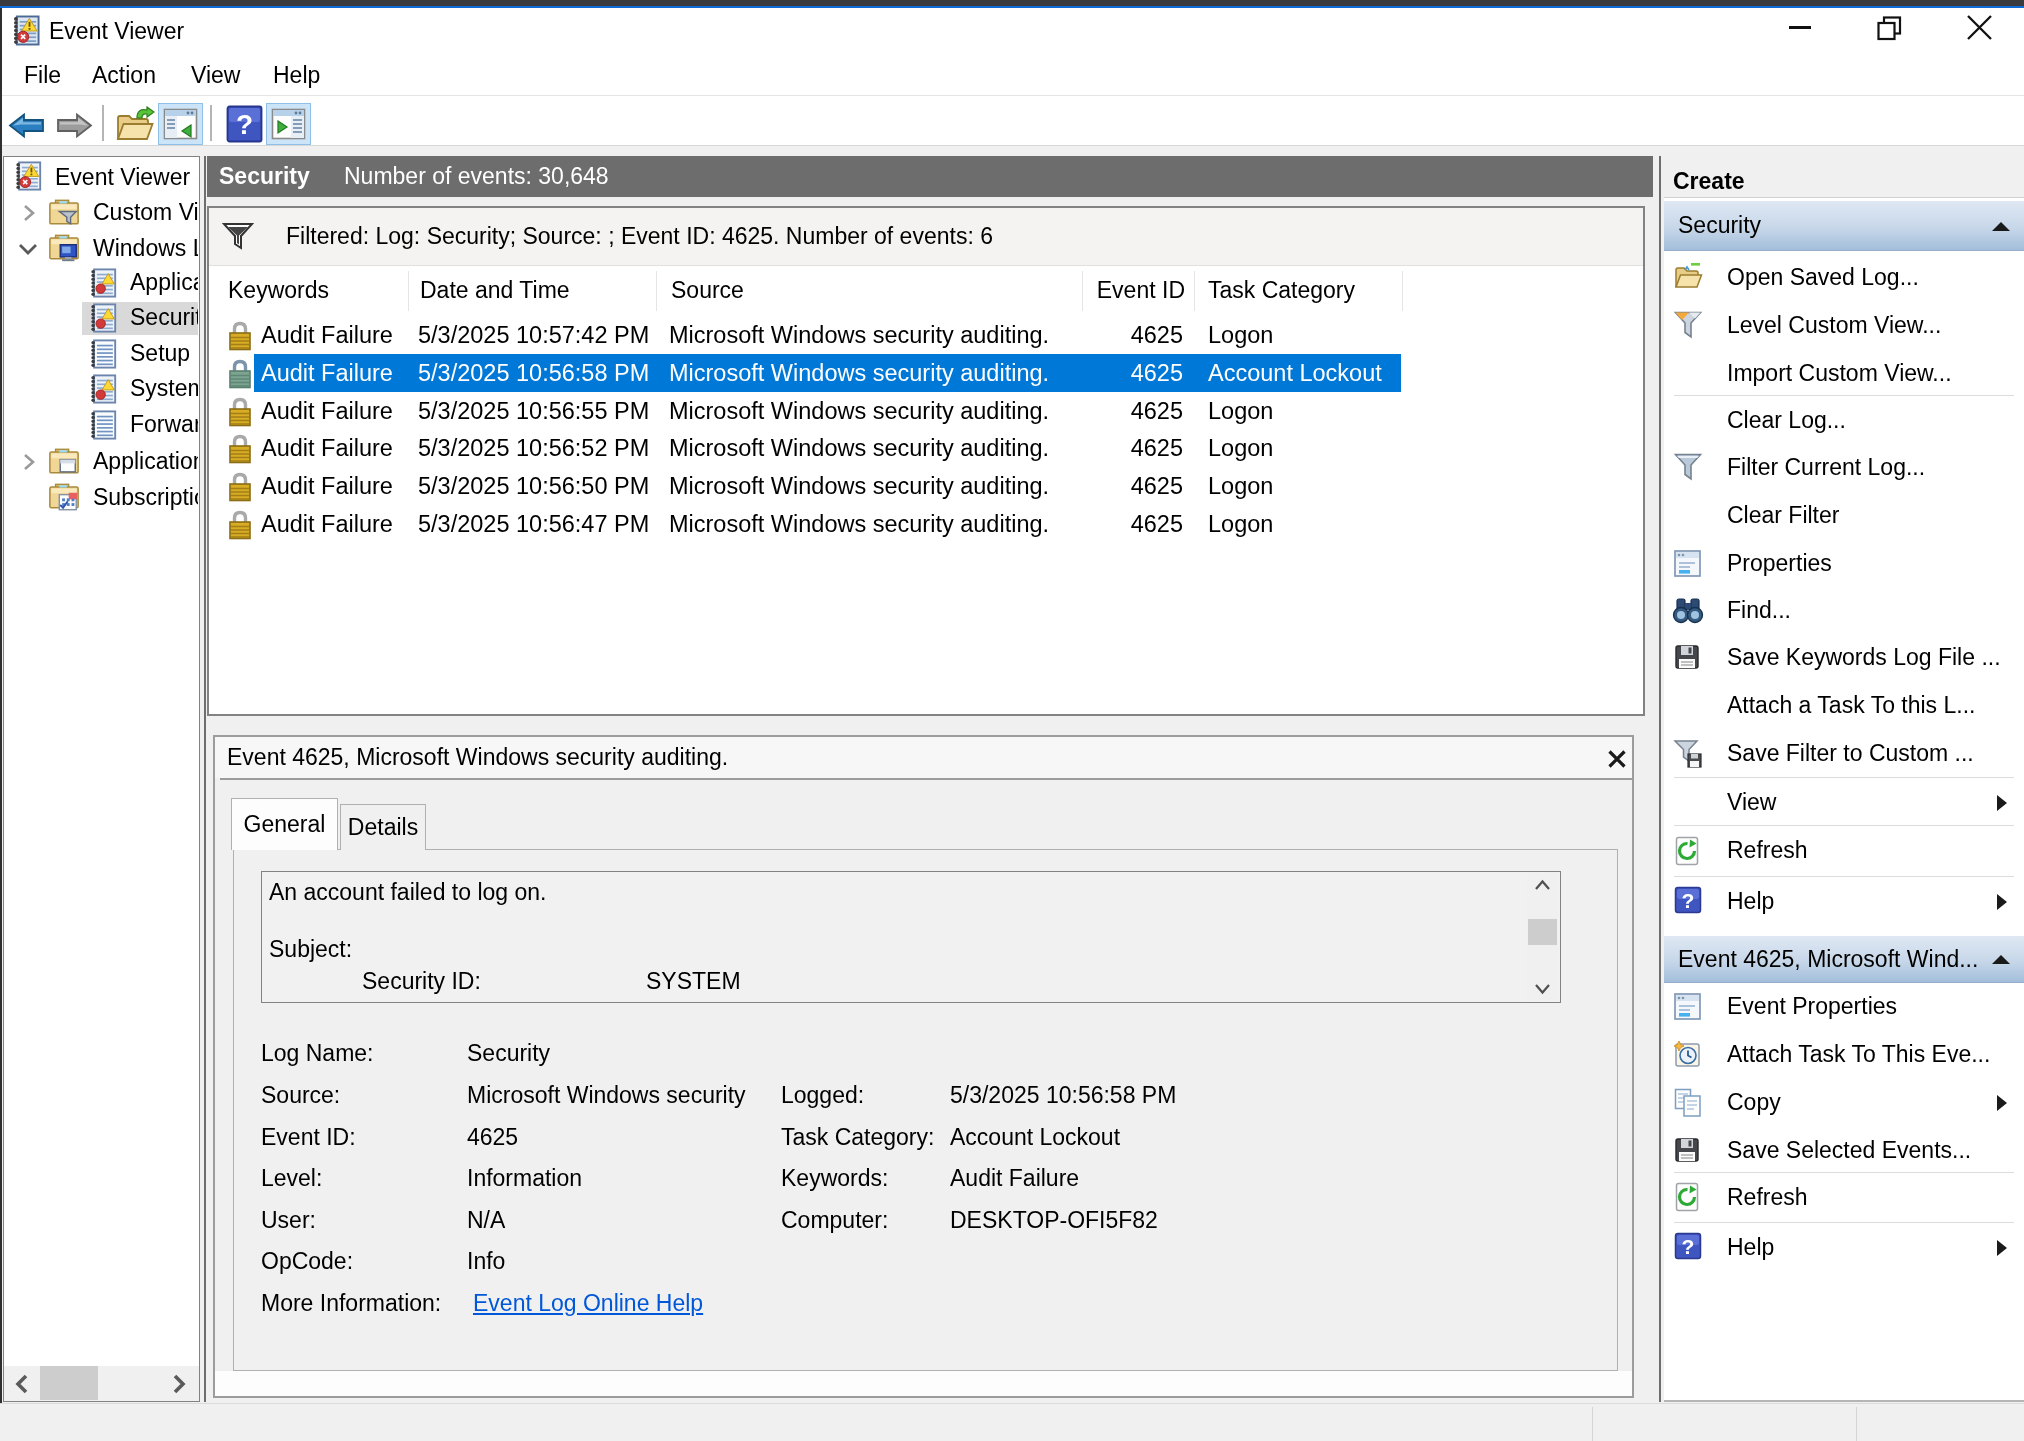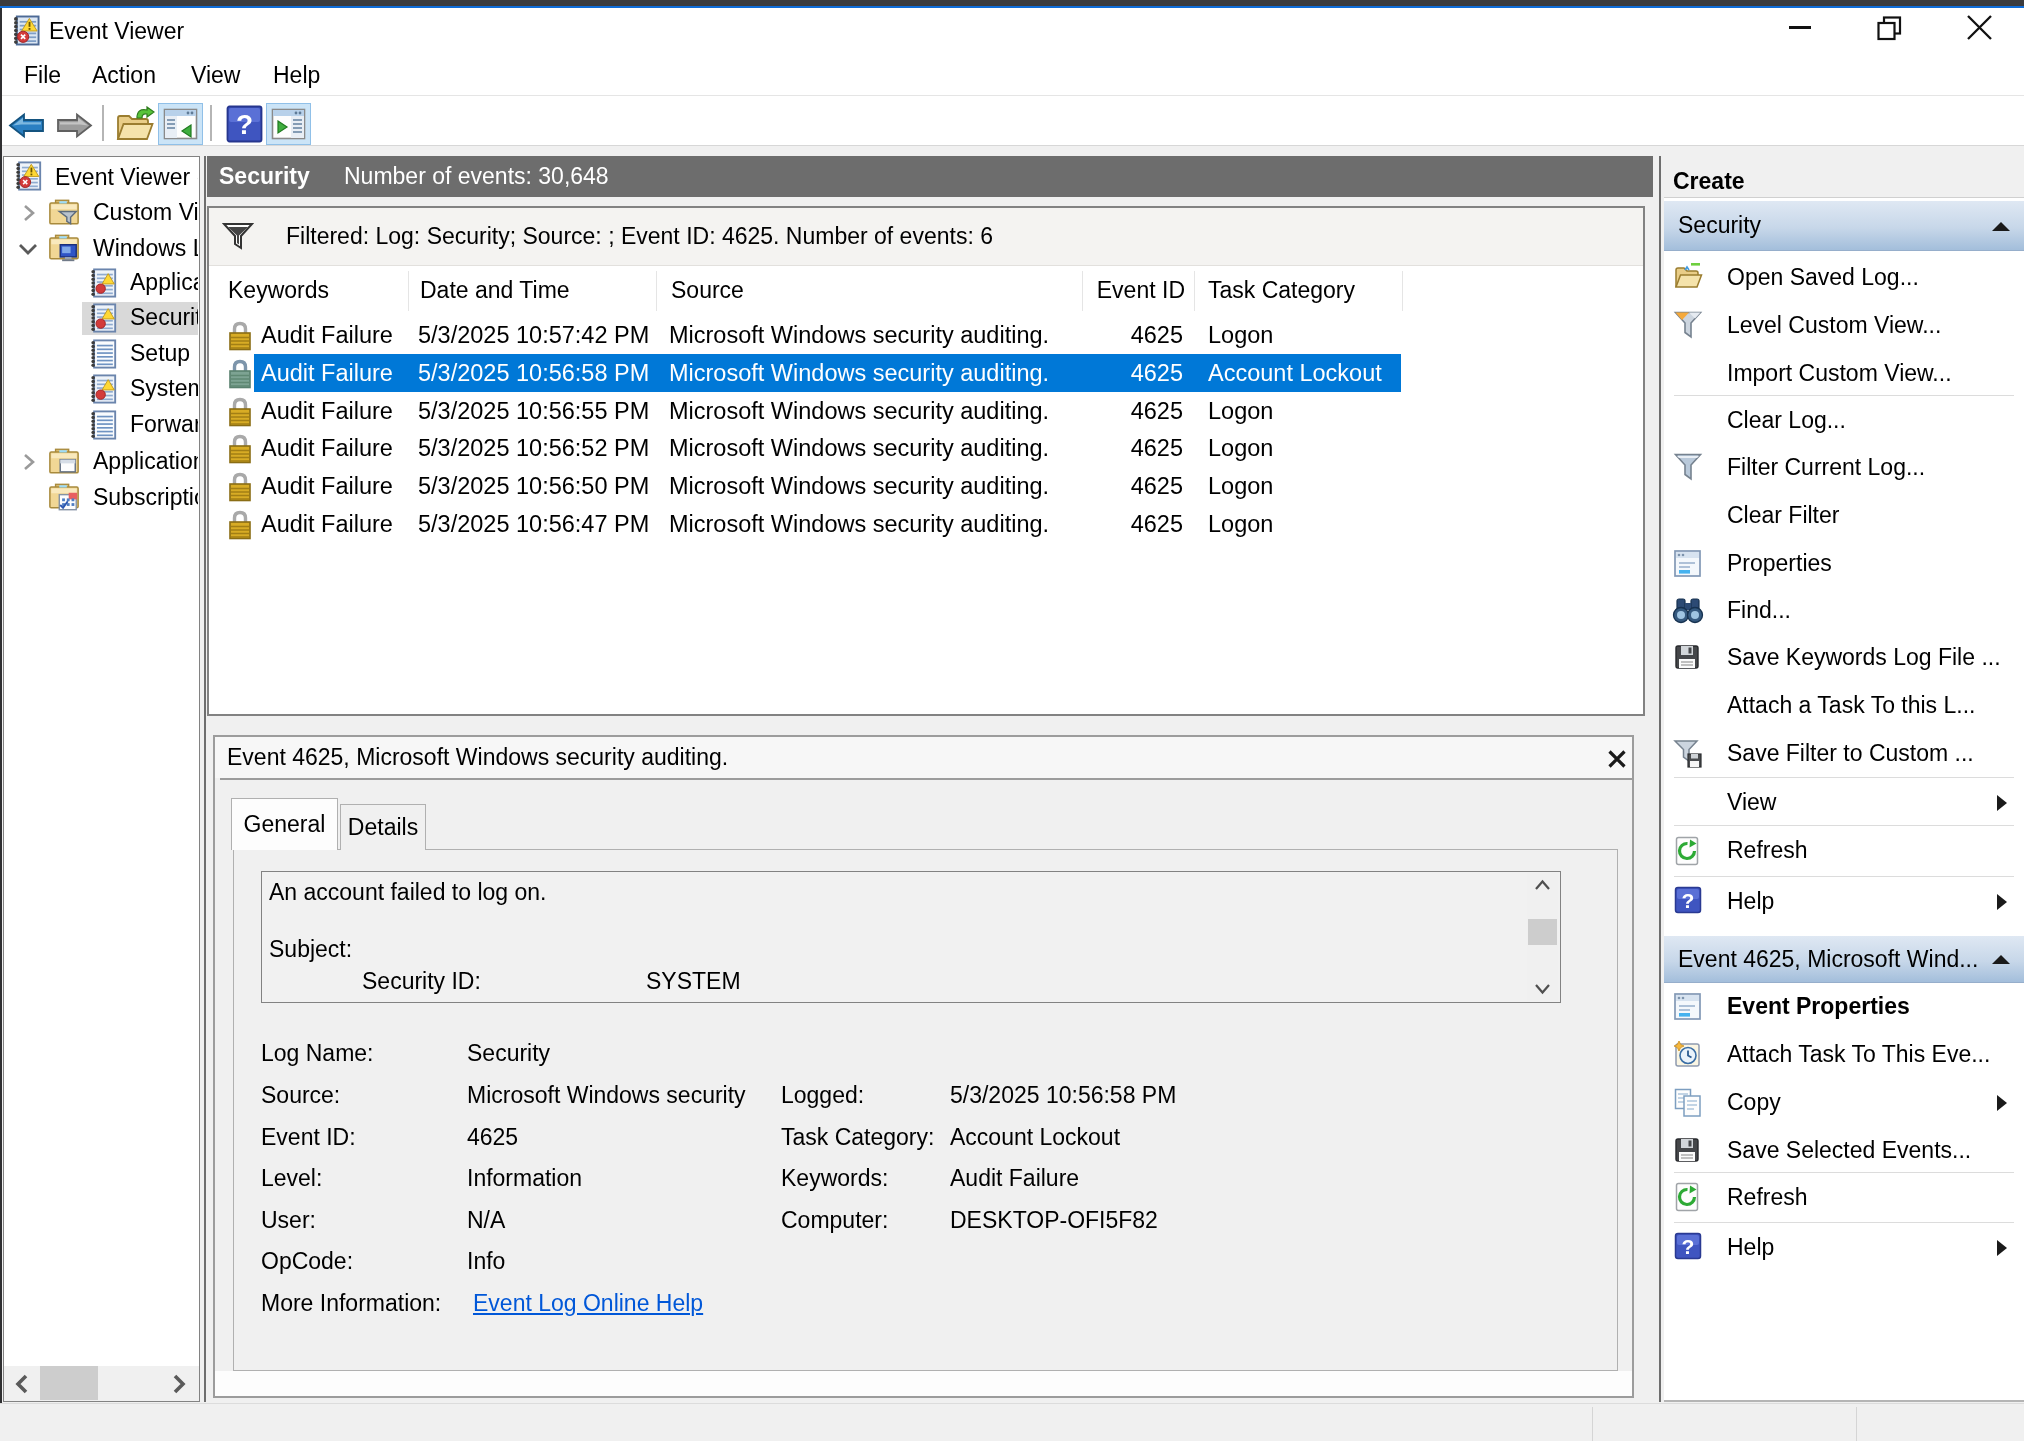--- a/index.html
+++ b/index.html
@@ -651,21 +651,21 @@
           <rect x="2" y="2" width="25" height="25" fill="#f4f8fc" stroke="#8298b5" stroke-width="1.7"></rect>
           <rect x="3" y="3" width="23" height="6" fill="#d7e3f0"></rect>
           <circle cx="6" cy="6" r="1.3" fill="#7d94ad"></circle>
           <circle cx="10" cy="6" r="1.3" fill="#7d94ad"></circle>
           <g stroke="#9cb3cf" stroke-width="1.6">
             <line x1="6" y1="14" x2="22" y2="14"></line>
             <line x1="6" y1="18" x2="17" y2="18"></line>
           </g>
           <rect x="6" y="21" width="11" height="3.6" fill="#45b2ef"></rect>
         </svg>
-      <span class="abs" style="left:63px;font-weight:bold;">Event Properties</span>
+      <span class="abs" style="left:63px;">Event Properties</span>
     </div>
     <div class="abs" style="left:0;top:875px;width:360px;height:47px;line-height:47px;">
       <svg class="abs" style="left:9px;top:9px;" width="29" height="29" viewBox="0 0 29 29">
           <rect x="3" y="4" width="23" height="22" rx="2" fill="#fbf6e3" stroke="#8f9bb0" stroke-width="1.5"></rect>
           <circle cx="15" cy="15.5" r="8" fill="#eaf3fb" stroke="#3a6ea5" stroke-width="1.6"></circle>
           <path d="M15 10.5 V15.5 L18.5 17.5" stroke="#2b5b8f" stroke-width="1.8" fill="none"></path>
           <path d="M6 1 L7.6 4.4 L11 6 L7.6 7.6 L6 11 L4.4 7.6 L1 6 L4.4 4.4 Z" fill="#f6b73c" stroke="#c78c1e" stroke-width="0.8"></path>
         </svg>
       <span class="abs" style="left:63px;">Attach Task To This Eve...</span>
     </div>

